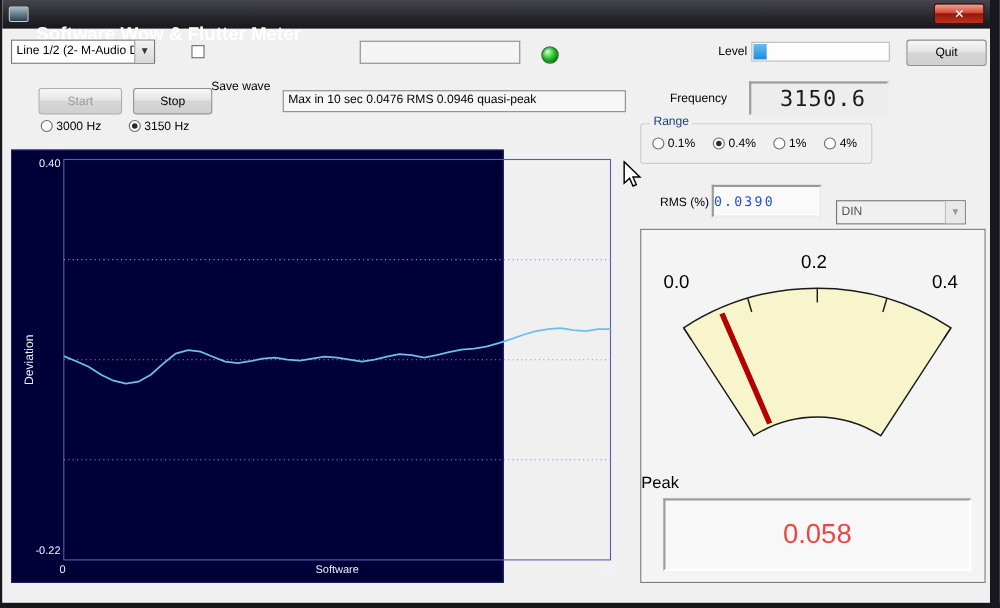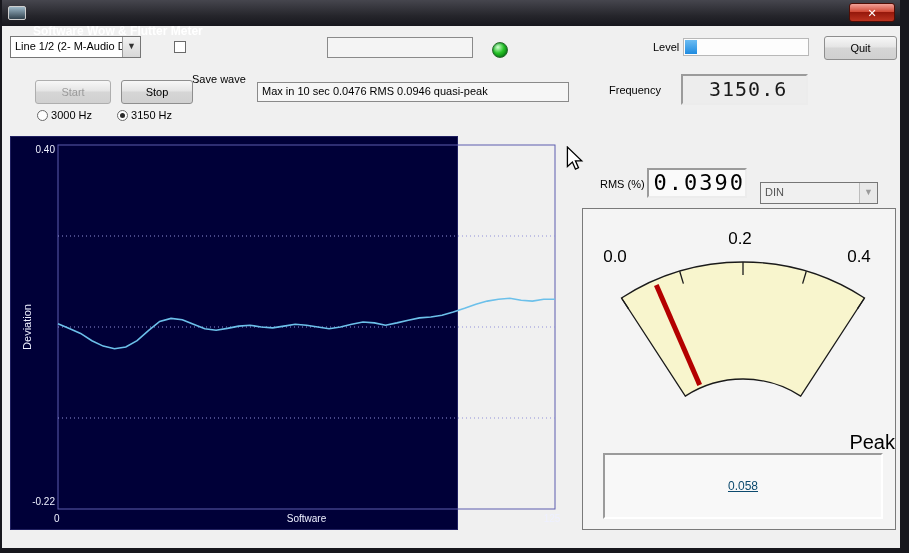--- a/index.html
+++ b/index.html
@@ -2,21 +2,21 @@
 <html><head>
 <meta charset="utf-8">
 <style>
   html,body{margin:0;padding:0;background:#101014;font-family:"Liberation Sans",sans-serif;}
   .window{position:relative;width:909px;height:553px;box-sizing:border-box;
     border-left:2px solid #17171d;border-right:9px solid #17171d;border-bottom:5px solid #17171d;
     background:#f0f0f0;overflow:hidden;}
   .titlebar{position:absolute;left:0;top:0;right:0;height:26px;
     background:linear-gradient(#46464e,#26262c 60%,#17171d);display:flex;align-items:center;padding:0 6px;color:#fff;}
   .app-icon{width:16px;height:12px;background:linear-gradient(#9db8c8,#31424e);border:1px solid #cfcfcf;border-radius:2px;}
-  .titlebar .title{font-size:12px;font-weight:600;margin-left:7px;margin-top:36px;}
+  .titlebar .title{font-size:17px;font-weight:600;margin-left:7px;margin-top:36px;}
   .close-btn{position:absolute;right:5px;top:3px;width:46px;height:19px;padding:0;
     background:linear-gradient(#f2a299,#d14b38 45%,#96180b 50%,#bb3320);
     border:1px solid #4f0d05;border-radius:3px;color:#fff;font-size:11px;line-height:16px;text-align:center;cursor:pointer;}
   .lbl{position:absolute;font-size:11px;color:#000;white-space:nowrap;}
   .btn{position:absolute;background:linear-gradient(#f7f7f7,#e5e5e5 45%,#d6d6d6 50%,#d0d0d0);
     border:1px solid #8e8e8e;border-radius:3px;font-size:11px;color:#000;text-align:center;box-sizing:border-box;}
   .btn.disabled{color:#9b9b9b;border-color:#aeaeae;}
   .sunken{border:2px solid;border-color:#9b9b9b #ececec #ececec #9b9b9b;background:#efefef;box-sizing:border-box;position:absolute;}
   .flatbox{border:1px solid #8a8a8a;background:#f4f4f4;box-sizing:border-box;position:absolute;}
   .combo{position:absolute;background:#fff;border:1px solid #767676;box-sizing:border-box;font-size:11px;}
@@ -36,26 +36,26 @@
   .led{position:absolute;width:14px;height:14px;border-radius:50%;
     background:radial-gradient(circle at 35% 30%,#d2ffd2,#27c427 45%,#0a7a0a 85%);
     border:1px solid #2a6a2a;box-shadow:inset 0 0 2px #063;}
   .level-track{position:absolute;background:#fdfdfd;border:1px solid #b8b8b8;box-sizing:border-box;}
   .level-fill{position:absolute;left:1px;top:1px;bottom:1px;background:linear-gradient(#6cbcf2,#1f8be0);}
   .chart{position:absolute;background:#000038;border:1px solid #202060;box-sizing:border-box;}
   .chart .axis-label{position:absolute;color:#eef0ff;font-size:10px;white-space:nowrap;}
   .chart .ylab{transform:translate(-50%,-50%) rotate(-90deg);font-size:11px;}
   .panel{position:absolute;background:#f4f4f4;border:1px solid #7a7a7a;box-sizing:border-box;}
   .scale-label{position:absolute;font-size:17px;color:#000;text-align:center;width:44px;}
-  .peak-title{position:absolute;left:0;width:100%;text-align:right;font-size:20px;color:#000;}
+  .peak-title{position:absolute;left:0;width:100%;text-align:left;font-size:15px;color:#000;}
   .peak-box{position:absolute;border:2px solid;border-color:#9b9b9b #ffffff #ffffff #9b9b9b;background:#f8f8f8;
-    display:flex;align-items:center;justify-content:center;font-size:12px;color:#0c4a6e;text-decoration:underline;}
+    display:flex;align-items:center;justify-content:center;font-size:25px;color:#ef4444;}
   .mono{font-family:"DejaVu Sans Mono",monospace;}
   .freq-display{font-size:20px;letter-spacing:1px;line-height:27px;padding-left:10px;color:#1a1a1a;background:#ededed;}
-  .rms-display{font-size:22px;letter-spacing:2px;line-height:26px;text-align:right;background:#fafafa;color:#000000;}
+  .rms-display{font-size:12px;letter-spacing:2px;line-height:26px;text-align:left;background:#fafafa;color:#1d4ed8;}
   .cursor{position:absolute;pointer-events:none;}
 </style>
 </head>
 <body>
 
 <div class="window">
 
   <div class="titlebar">
     <span class="app-icon"></span>
     <span class="title">Software Wow &amp; Flutter Meter</span>
@@ -84,20 +84,29 @@
 
   <div class="ritem" style="left:35px;top:109px;">
     <span class="radio"></span>
     <span>3000 Hz</span>
   </div>
   <div class="ritem" style="left:115px;top:109px;">
     <span class="radio on"></span>
     <span>3150 Hz</span>
   </div>
 
+  <div class="group" style="left:580px;top:112px;width:211px;height:37px;">
+    <span class="caption">Range</span>
+    <div class="row">
+      <span><span class="radio"></span> <span>0.1%</span></span>
+      <span><span class="radio on"></span> <span>0.4%</span></span>
+      <span><span class="radio"></span> <span>1%</span></span>
+      <span><span class="radio"></span> <span>4%</span></span>
+    </div>
+  </div>
 
   <span class="lbl" style="left:598px;top:178px;">RMS (%)</span>
   <div class="sunken mono rms-display" style="left:645px;top:168px;width:100px;height:30px;">0.0390</div>
   <div class="combo disabled" style="left:758px;top:182px;width:118px;height:22px;">
     <span class="txt">DIN</span>
     <span class="arrow">▼</span>
   </div>
 
   <div class="chart" style="left:8px;top:136px;width:448px;height:394px;">
     <svg id="chart-svg" width="556" height="394">

